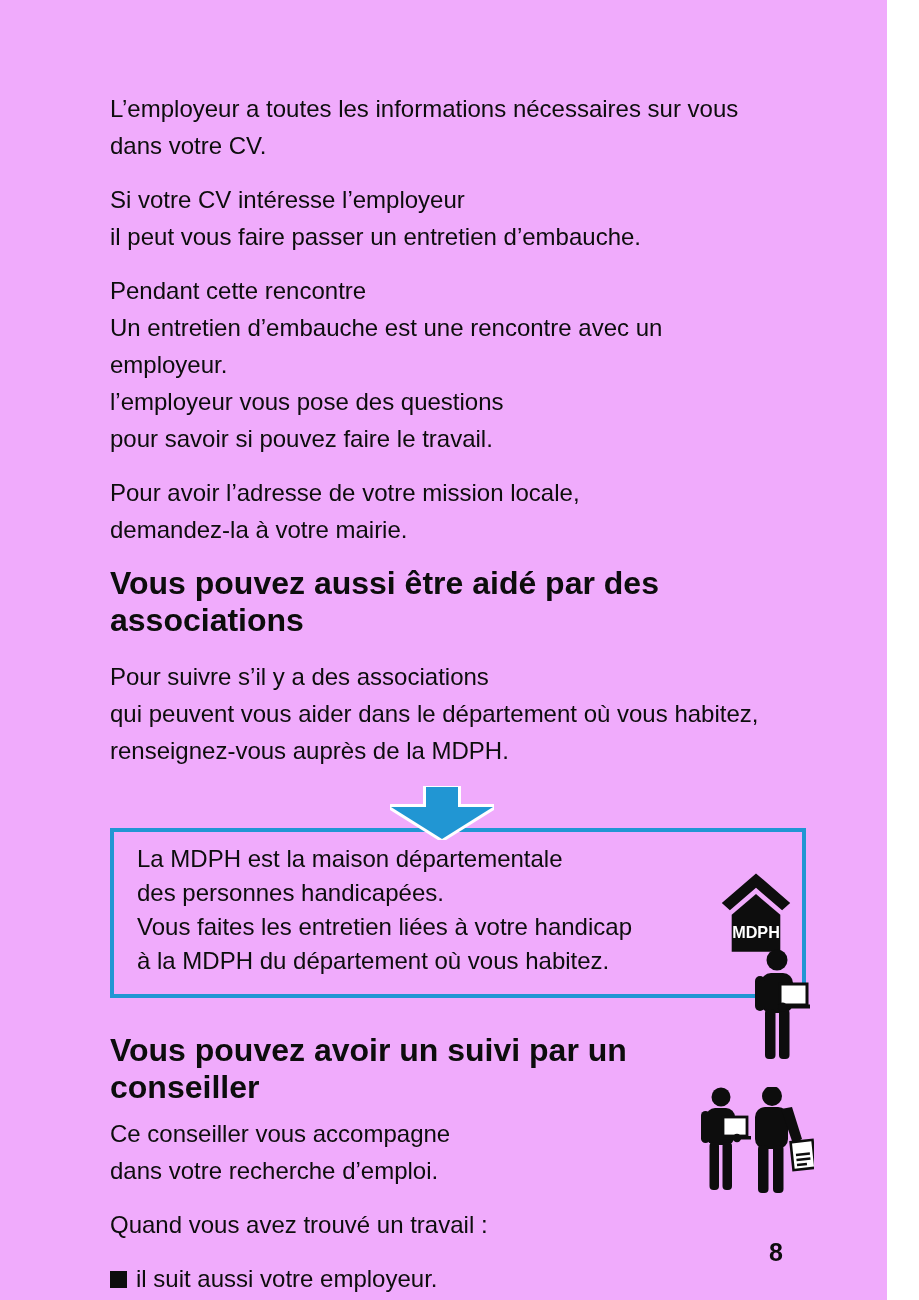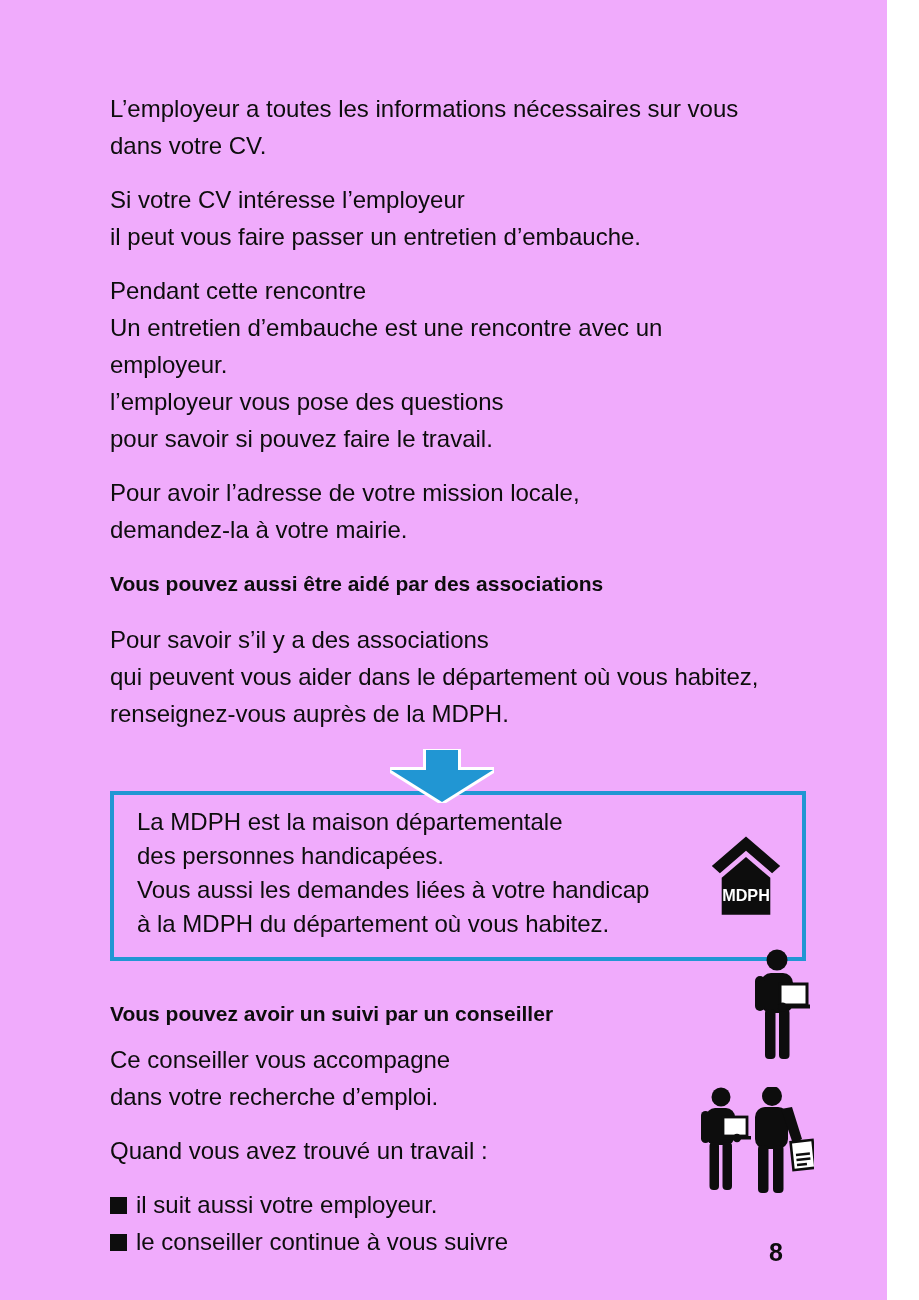--- a/index.html
+++ b/index.html
@@ -15,21 +15,21 @@
   .content {
     padding: 90px 113px 0 110px; 
   }
   .para {
     font-size: 24px;
     line-height: 37px;
     margin: 0 0 17px 0;
   }
   .para .line { display: block; }
   .hd {
-    font-size: 21px;
+    font-size: 32px;
     line-height: 37px;
     font-weight: 700;
     margin: 0 0 19px 0;
   }
   .hd2 { margin-top: 34px; margin-bottom: 9px; }
   .arrow-wrap {
     position: relative;
     z-index: 2;
     text-align: center;
     margin: 5px 0 -12px 0;
@@ -43,21 +43,21 @@
     border: 4px solid #2196d3;
     padding: 10px 120px 4px 23px;
   }
   .mdph-box .boxline {
     display: block;
     font-size: 24px;
     line-height: 34px;
   }
   .mdph-icon {
     position: absolute;
-    right: 20px;
+    right: 10px;
     top: 41px;
   }
   .bullets { margin: 6px 0 0 0; }
   .bullet-line {
     display: block;
     font-size: 24px;
     line-height: 37px;
   }
   .bullet-square {
     display: inline-block;
@@ -101,35 +101,35 @@
     </p>
 
     <p class="para">
       <span class="line">Pour avoir l’adresse de votre mission locale,</span>
       <span class="line">demandez-la à votre mairie.</span>
     </p>
 
     <h2 class="hd">Vous pouvez aussi être aidé par des associations</h2>
 
     <p class="para">
-      <span class="line">Pour savoir s’il y a des associations</span>
+      <span class="line">Pour suivre s’il y a des associations</span>
       <span class="line">qui peuvent vous aider dans le département où vous habitez,</span>
       <span class="line">renseignez-vous auprès de la MDPH.</span>
     </p>
 
     <div class="arrow-wrap">
       <svg width="104" height="54" viewBox="0 0 104 54" aria-hidden="true">
         <polygon points="36,1 68,1 68,21 103,21 52,53 1,21 36,21" fill="#2196d3" stroke="#ffffff" stroke-width="6" stroke-linejoin="round" paint-order="stroke"></polygon>
       </svg>
     </div>
 
     <div class="mdph-box">
       <span class="boxline">La MDPH est la maison départementale</span>
       <span class="boxline">des personnes handicapées.</span>
-      <span class="boxline">Vous aussi les demandes liées à votre handicap</span>
+      <span class="boxline">Vous faites les entretien liées à votre handicap</span>
       <span class="boxline">à la MDPH du département où vous habitez.</span>
       <span class="mdph-icon">
         <svg width="72" height="80" viewBox="0 0 80 88" aria-hidden="true">
           <polygon points="40,0 78,33 69,41 40,16 11,41 2,33" fill="#0d0d0d"></polygon>
           <polygon points="13,46 40,23 67,46 67,87 13,87" fill="#0d0d0d"></polygon>
           <text x="40" y="72" text-anchor="middle" fill="#ffffff" font-family="Liberation Sans, sans-serif" font-size="18" font-weight="bold">MDPH</text>
         </svg>
       </span>
     </div>
 

